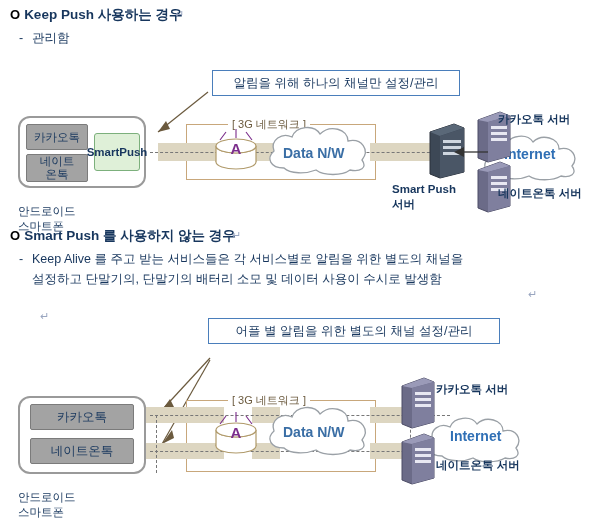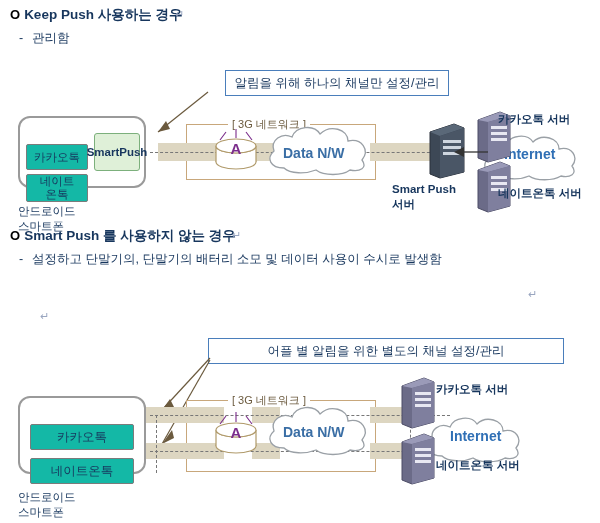--- a/index.html
+++ b/index.html
@@ -85,31 +85,30 @@
   .phone-outline {
     position: absolute;
     border: 2px solid #9a9a9a;
     border-radius: 12px;
     background: #ffffff;
     box-sizing: border-box;
   }
   .app-box {
     position: absolute;
     border: 1.5px solid #7b7b7b;
-    background: #14b8a6;
+    background: #a3a3a3;
     font-size: 11.5px;
     color: #17365D;
     display: flex;
     align-items: center;
     justify-content: center;
     text-align: center;
     line-height: 13px;
     box-sizing: border-box;
     border-radius: 2px;
-    margin-top: 20px;
   }
   .push-box {
     position: absolute;
     border: 1.5px solid #7cb07c;
     background: #DFF0D8;
     font-size: 11.5px;
     font-weight: bold;
     color: #17365D;
     display: flex;
     align-items: center;
@@ -167,21 +166,21 @@
   <div class="heading" style="left:10px; top:6px;">
     <span class="bullet">O</span><span>Keep Push 사용하는 경우</span>
   </div>
   <span class="pilcrow" style="left:175px; top:8px;">↵</span>
 
   <div class="para" style="left:32px; top:28px; width:545px;">
     <span class="dash">-</span>
     <div>관리함</div>
   </div>
 
-  <div class="callout" style="left:225px; top:70px; width:224px; height:26px;">
+  <div class="callout" style="left:212px; top:70px; width:248px; height:26px;">
     <span>알림을 위해 하나의 채널만 설정/관리</span>
   </div>
 
   <svg class="leader" style="left:140px; top:80px; width:80px; height:80px;" viewBox="0 0 80 80">
     <path d="M68,12 L18,52" stroke="#6b5a3e" stroke-width="1.2" fill="none"></path>
     <path d="M18,52 L30,49 L26,41 Z" fill="#6b5a3e"></path>
   </svg>
 
   <div class="net-frame" style="left:186px; top:124px; width:190px; height:56px;"></div>
   <div class="net-label" style="left:228px; top:117px;">[ 3G 네트워크 ]</div>
@@ -269,26 +268,27 @@
     <path d="M2,10 L12,5 L12,15 Z" fill="#333"></path>
   </svg>
 
   <div class="heading" style="left:10px; top:227px;">
     <span class="bullet">O</span><span>Smart Push 를 사용하지 않는 경우</span>
   </div>
   <span class="pilcrow" style="left:232px; top:229px;">↵</span>
 
   <div class="para" style="left:32px; top:249px; width:556px;">
     <span class="dash">-</span>
+    <div>Keep Alive 를 주고 받는 서비스들은 각 서비스별로 알림을 위한 별도의 채널을</div>
     <div>설정하고 단말기의, 단말기의 배터리 소모 및 데이터 사용이 수시로 발생함</div>
   </div>
   <span class="pilcrow" style="left:528px; top:288px;">↵</span>
   <span class="pilcrow" style="left:40px; top:310px;">↵</span>
 
-  <div class="callout" style="left:208px; top:338px; width:356px; height:26px;text-align:right;">
+  <div class="callout" style="left:208px; top:318px; width:292px; height:26px;text-align:right;">
     <span>어플 별 알림을 위한 별도의 채널 설정/관리</span>
   </div>
 
   <svg class="leader" style="left:140px; top:348px; width:82px; height:112px;" viewBox="0 0 82 112">
     <path d="M70,10 L22,62" stroke="#6b5a3e" stroke-width="1.2" fill="none"></path>
     <path d="M22,62 L34,59 L30,51 Z" fill="#6b5a3e"></path>
     <path d="M70,12 L22,96" stroke="#6b5a3e" stroke-width="1.2" fill="none"></path>
     <path d="M22,96 L34,90 L32,82 Z" fill="#6b5a3e"></path>
   </svg>
 

